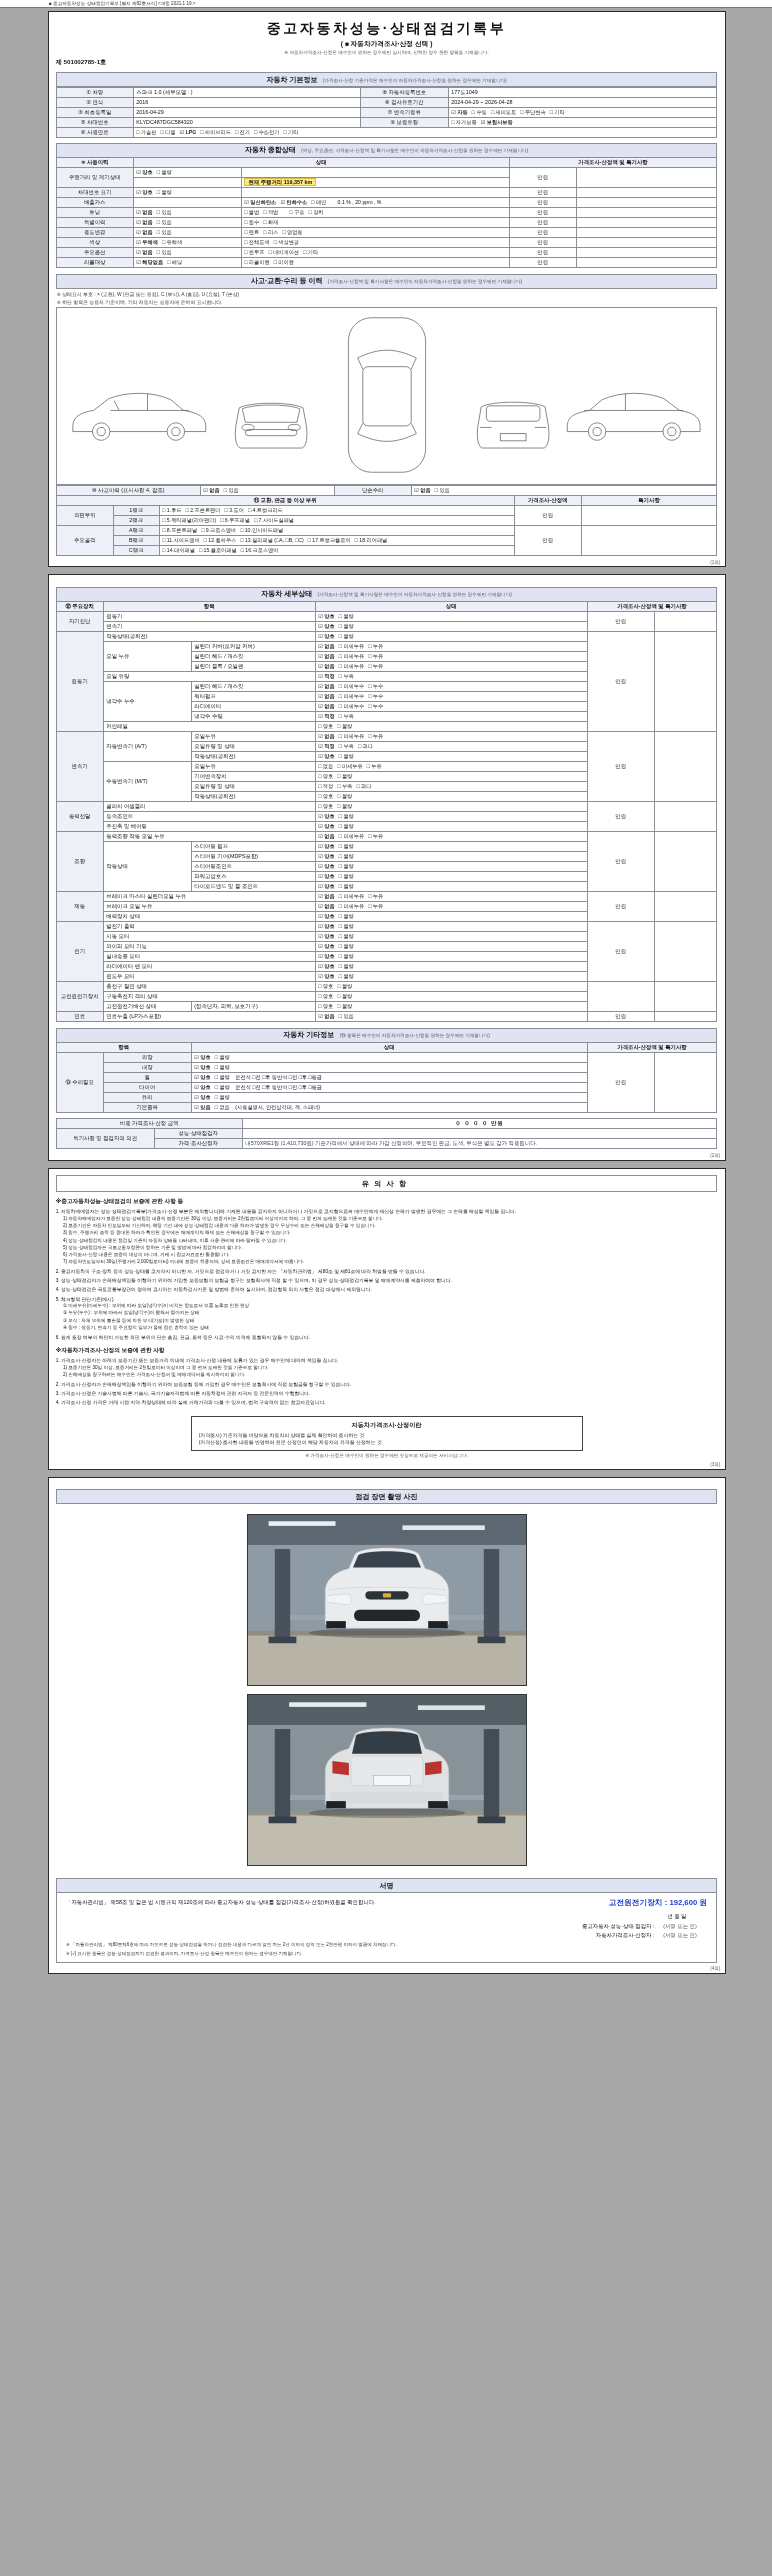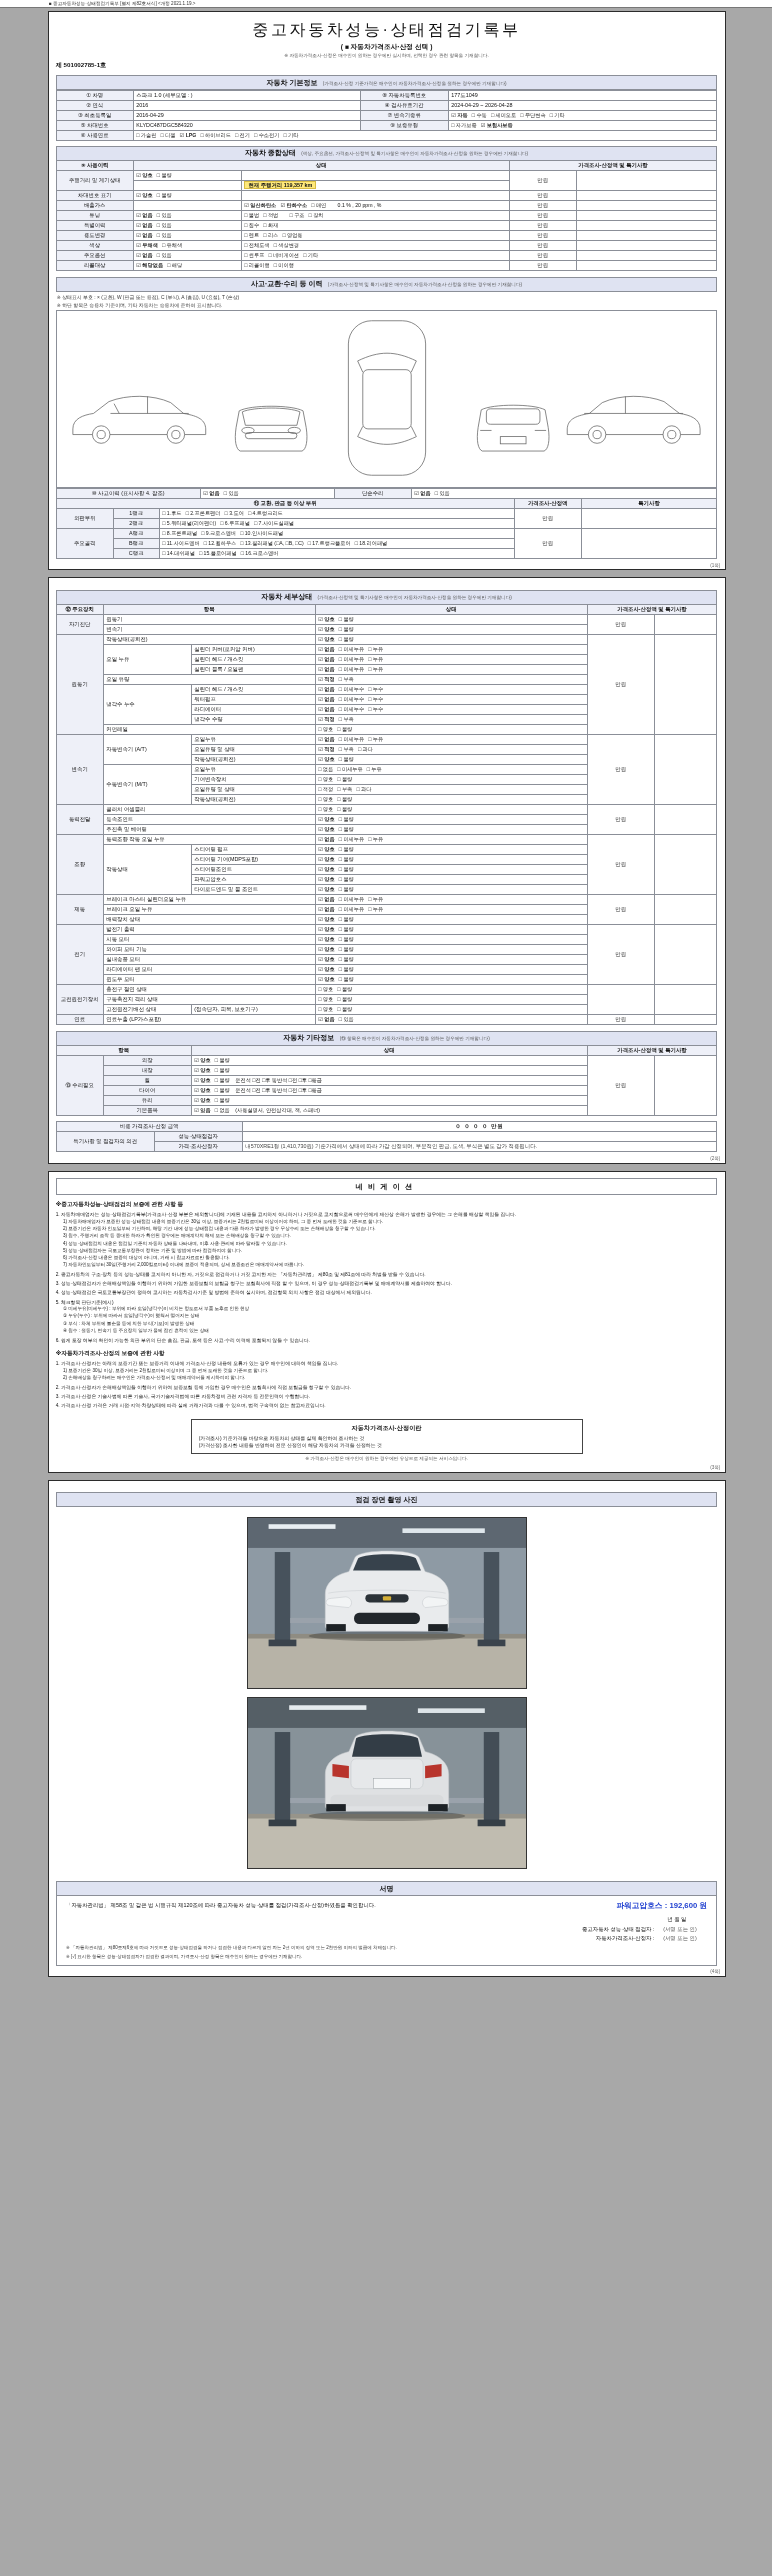--- a/index.html
+++ b/index.html
@@ -3,21 +3,21 @@
 <meta charset="utf-8">
 <style>
   *{box-sizing:border-box;margin:0;padding:0}
   html,body{background:#a8a8a8}
   body{width:773px;font-family:"Liberation Sans","DejaVu Sans",sans-serif;color:#111;padding-bottom:10.3px}
   .topstrip{width:773px;background:#fff;border-bottom:0.5px solid #777;font-size:4.6px;color:#333;padding:1px 0 1px 49px}
   .sheet{width:678px;margin:3.1px auto 7.2px;background:#fff;border:0.5px solid #2b2b2b;padding:6.2px 7.2px 10.3px;position:relative}
   .pagemark{position:absolute;right:4.1px;bottom:1.5px;font-size:4.6px;color:#666}
   
   .titleblock{text-align:center;margin:2.1px 0 1px}
-  .doc-title{font-size:16px;font-weight:normal;letter-spacing:2.6px}
+  .doc-title{font-size:14px;font-weight:bold;letter-spacing:2.6px}
   .title-sub{font-size:6.7px;font-weight:bold;margin-top:1.5px}
   .title-note{font-size:4.6px;color:#555;margin-top:1px}
   .doc-no{font-size:6.2px;font-weight:bold;margin:3.1px 0 2.1px;text-align:left}
   
   .secbar{background:#dfe3f2;border:0.5px solid #8b8f98;text-align:center;padding:1.5px 2.1px;margin-top:5.2px}
   .secbar b{font-size:7px}
   .secbar .note{font-size:4.6px;font-weight:normal;color:#555;margin-left:3.1px}
   table.ftable{border-collapse:collapse;width:100%;margin-top:-0.5px;table-layout:fixed}
   .ftable th,.ftable td{border:0.5px solid #8b8f98;font-size:5.4px;padding:1px 2.6px;vertical-align:middle;overflow:hidden}
   .lab{background:#eef0f8;text-align:center;font-size:5.2px}
@@ -609,21 +609,21 @@
       <tr>
         <td class="lab">가격·조사산정자</td>
         <td colspan="2" class="smalltxt">내570XRE1형 (1,410,730원) 기준가격에서 상태에 따라 가감 산정되며, 부분적인 판금, 도색, 부식은 별도 감가 적용됩니다.</td>
       </tr>
     </tbody>
   </table>
   <div class="pagemark">(2쪽)</div>
 </div>
 
 <div class="sheet">
-  <div class="noticebox">네비게이션</div>
+  <div class="noticebox">유의사항</div>
   <div class="nsec-title">※중고자동차성능·상태점검의 보증에 관한 사항 등</div>
   <div id="noticeA">
       <div class="np">1. 자동차매매업자는 성능·상태점검기록부(가격조사·산정 부분은 제외합니다)에 기재된 내용을 고지하지 아니하거나 거짓으로 고지함으로써 매수인에게 재산상 손해가 발생한 경우에는 그 손해를 배상할 책임을 집니다.</div>
       <div class="ns">1) 자동차매매업자가 보증한 성능·상태점검 내용의 보증기간은 30일 이상, 보증거리는 2천킬로미터 이상이어야 하며, 그 중 먼저 도래한 것을 기준으로 합니다.</div>
       <div class="ns">2) 보증기간은 자동차 인도일부터 기산하며, 해당 기간 내에 성능·상태점검 내용과 다른 하자가 발생한 경우 무상수리 또는 손해배상을 청구할 수 있습니다.</div>
       <div class="ns">3) 침수, 주행거리 조작 등 중대한 하자가 확인된 경우에는 매매계약의 해제 또는 손해배상을 청구할 수 있습니다.</div>
       <div class="ns">4) 성능·상태점검의 내용은 점검일 기준의 자동차 상태를 나타내며, 이후 사용·관리에 따라 달라질 수 있습니다.</div>
       <div class="ns">5) 성능·상태점검자는 국토교통부장관이 정하는 기준 및 방법에 따라 점검하여야 합니다.</div>
       <div class="ns">6) 가격조사·산정 내용은 보증의 대상이 아니며, 거래 시 참고자료로만 활용됩니다.</div>
       <div class="ns">7) 자동차인도일부터 30일(주행거리 2,000킬로미터) 이내에 보증이 적용되며, 상세 보증조건은 매매계약서에 따릅니다.</div>
@@ -716,21 +716,21 @@
     </div>
   </div>
 
   <div class="secbar" style="margin-top:8.2px">
     <b>서명</b>
   </div>
   <div class="signbody">
     <div class="signflex">
       <div class="statement">「자동차관리법」 제58조 및 같은 법 시행규칙 제120조에 따라 중고자동차 성능·상태를 점검(가격조사·산정)하였음을 확인합니다.</div>
       <div class="insurance">
-        <span>파워고압호스 :</span>
+        <span>고전원전기장치 :</span>
         <span>192,600 원</span>
       </div>
     </div>
     <div class="dateline">년          월          일</div>
     <div class="signrow">
       <span>중고자동차 성능·상태 점검자 :</span>
       <span class="seal">(서명 또는 인)</span>
     </div>
     <div class="signrow">
       <span>자동차가격조사·산정자 :</span>

